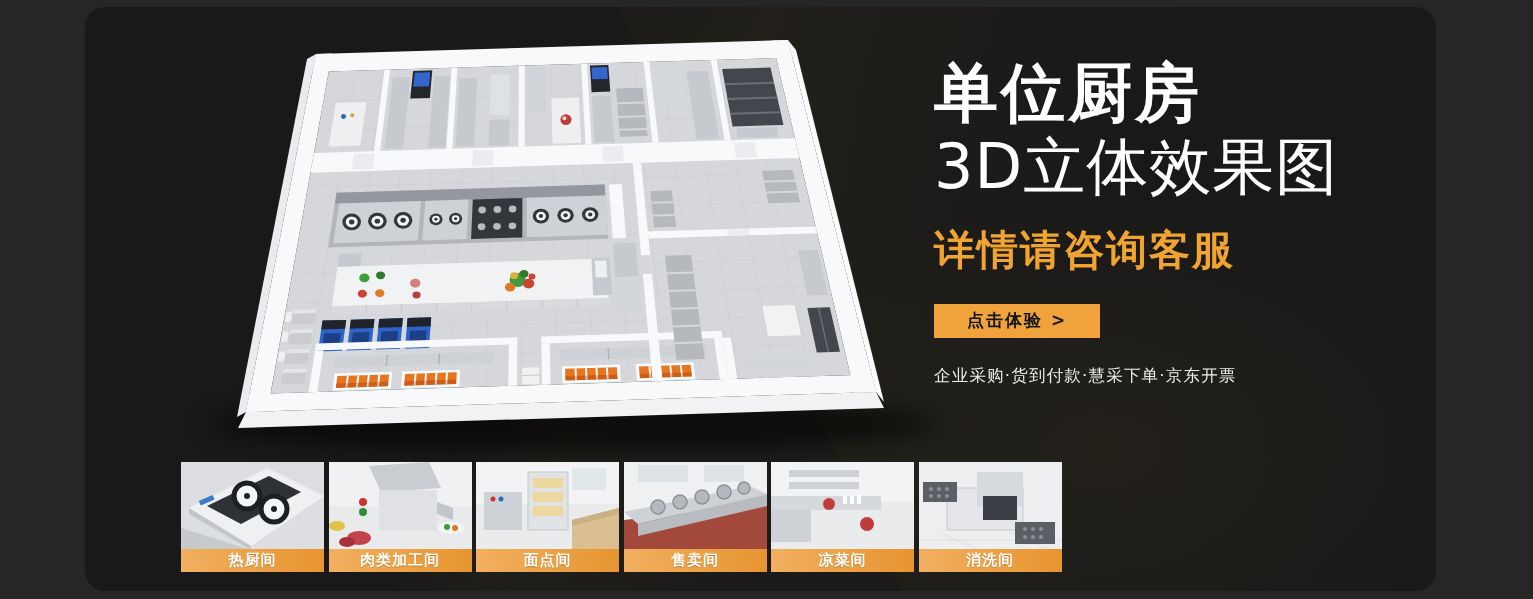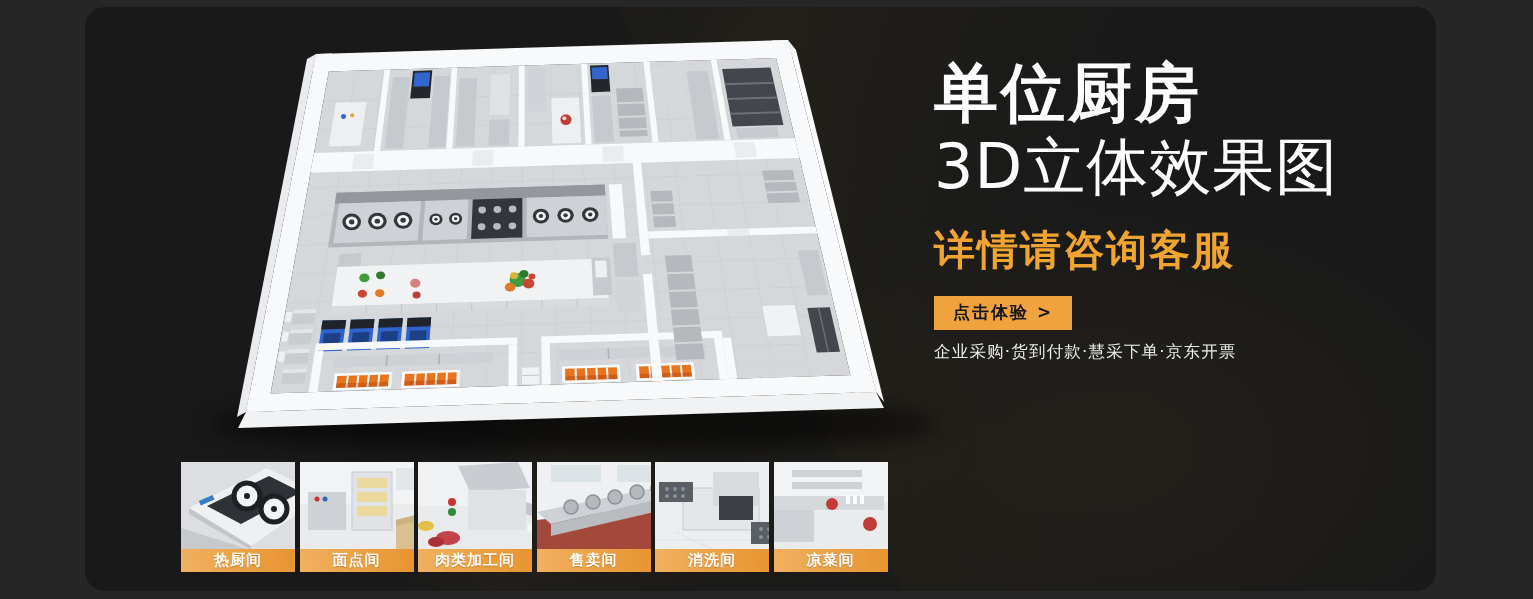--- a/index.html
+++ b/index.html
@@ -8,25 +8,25 @@
     overflow:hidden;
     background:
       radial-gradient(560px 360px at 1030px 440px, rgba(125,95,40,.10), rgba(0,0,0,0) 70%),
       linear-gradient(116deg, rgba(0,0,0,0) 36%, rgba(115,88,36,.09) 42%, rgba(115,88,36,.03) 55%, rgba(0,0,0,0) 68%),
       linear-gradient(64deg, #191919 49.9%, #1d1c18 50.1%, #1a1a19 62%, #191919 78%);}
   #floorplan{position:absolute;left:0;top:0;pointer-events:none;}
   .hero{position:absolute;left:934px;top:58px;width:480px;color:#fff;}
   .hero .t1{font-size:64px;font-weight:bold;letter-spacing:3px;line-height:1.12;color:#fdfdfd;}
   .hero .t2{font-size:62px;font-weight:normal;letter-spacing:1px;line-height:1.08;margin-top:4px;color:#fdfdfd;}
   .hero .sub{margin-top:22px;font-size:41px;font-weight:bold;letter-spacing:2px;color:#f2a430;}
-  .cta{display:inline-block;margin-top:18px;background:#f0a33c;color:#151515;font-size:17px;
-    font-weight:bold;letter-spacing:2px;padding:5px 19px 6px;cursor:pointer;}
-  .bullets{margin-top:10px;font-size:16.5px;line-height:24px;letter-spacing:1.2px;color:#ececec;}
+  .cta{display:inline-block;margin-top:26px;background:#f0a33c;color:#151515;font-size:17px;
+    font-weight:bold;letter-spacing:2px;padding:5px 33px 6px;cursor:pointer;}
+  .bullets{margin-top:26px;font-size:16.5px;line-height:24px;letter-spacing:1.2px;color:#ececec;}
   .thumbs{position:absolute;left:181px;top:462px;display:flex;gap:4.5px;}
-  .thumb{width:114px;height:110px;position:relative;background:#ef4444;overflow:hidden;cursor:pointer;}
+  .thumb{width:143px;height:110px;position:relative;background:#ef4444;overflow:hidden;cursor:pointer;}
   .thumb svg{display:block;}
   .thumb-label{position:absolute;left:0;right:0;bottom:0;height:23px;line-height:23px;
     text-align:center;font-size:15px;font-weight:bold;color:#fff;letter-spacing:1px;
     background:linear-gradient(80deg,#f2b061 0%,#eda449 45%,#e79430 100%);
     text-shadow:0 1px 1px rgba(120,60,0,.35);}
 </style>
 </head>
 <body>
 
 <div class="panel"></div>
@@ -288,71 +288,88 @@
       <circle cx="93" cy="47" r="13" fill="#f4f5f6" stroke="#1d2023" stroke-width="5"></circle>
       <circle cx="93" cy="47" r="3" fill="#1d2023"></circle>
       <rect x="18" y="36" width="15" height="5" fill="#3a7bc8" transform="rotate(-24 25 38)"></rect>
     </svg>
     <div class="thumb-label">热厨间</div>
   </div>
 
 
   <div class="thumb">
     <svg viewBox="0 0 143 88" width="143" height="88">
-      <rect width="143" height="88" fill="#e9ebed"></rect>
-      <rect width="143" height="42" fill="#f2f3f5"></rect>
-      <rect x="96" y="6" width="34" height="22" fill="#e2e7ea"></rect>
-      <rect x="52" y="10" width="40" height="58" fill="#e0e2e5" stroke="#c6c9cd"></rect>
-      <rect x="57" y="16" width="30" height="10" fill="#ecd9a0"></rect>
-      <rect x="57" y="30" width="30" height="10" fill="#ecd9a0"></rect>
-      <rect x="57" y="44" width="30" height="10" fill="#ecd9a0"></rect>
-      <rect x="8" y="30" width="38" height="38" fill="#ced1d5"></rect>
-      <circle cx="17" cy="37" r="2.5" fill="#cc3333"></circle>
-      <circle cx="25" cy="37" r="2.5" fill="#2b6cb8"></circle>
-      <polygon points="96,58 143,46 143,88 96,88" fill="#d9bf92"></polygon>
-      <polygon points="96,58 143,46 143,52 96,64" fill="#cbb184"></polygon>
-    </svg>
-    <div class="thumb-label">面点间</div>
-  </div>
-
-  <div class="thumb">
-    <svg viewBox="0 0 143 88" width="143" height="88">
       <rect width="143" height="88" fill="#e8eaec"></rect>
       <rect width="143" height="44" fill="#f0f1f3"></rect>
       <polygon points="40,4 100,0 112,26 52,30" fill="#c9ccd0"></polygon>
       <rect x="50" y="28" width="58" height="40" fill="#dfe1e4"></rect>
       <polygon points="108,40 124,46 124,58 108,52" fill="#c2c5c9"></polygon>
       <circle cx="34" cy="40" r="4" fill="#cc3333"></circle>
       <circle cx="34" cy="50" r="4" fill="#2f8a3a"></circle>
       <ellipse cx="30" cy="76" rx="12" ry="7" fill="#c2434a"></ellipse>
       <ellipse cx="18" cy="80" rx="8" ry="5" fill="#a83038"></ellipse>
       <ellipse cx="8" cy="64" rx="8" ry="5" fill="#e3c046"></ellipse>
       <ellipse cx="122" cy="66" rx="13" ry="6" fill="#f4f5f6"></ellipse>
       <circle cx="118" cy="65" r="3" fill="#3f9b3f"></circle>
       <circle cx="126" cy="66" r="3" fill="#e07a22"></circle>
     </svg>
     <div class="thumb-label">肉类加工间</div>
   </div>
 
+  <div class="thumb">
+    <svg viewBox="0 0 143 88" width="143" height="88">
+      <rect width="143" height="88" fill="#e9ebed"></rect>
+      <rect width="143" height="42" fill="#f2f3f5"></rect>
+      <rect x="96" y="6" width="34" height="22" fill="#e2e7ea"></rect>
+      <rect x="52" y="10" width="40" height="58" fill="#e0e2e5" stroke="#c6c9cd"></rect>
+      <rect x="57" y="16" width="30" height="10" fill="#ecd9a0"></rect>
+      <rect x="57" y="30" width="30" height="10" fill="#ecd9a0"></rect>
+      <rect x="57" y="44" width="30" height="10" fill="#ecd9a0"></rect>
+      <rect x="8" y="30" width="38" height="38" fill="#ced1d5"></rect>
+      <circle cx="17" cy="37" r="2.5" fill="#cc3333"></circle>
+      <circle cx="25" cy="37" r="2.5" fill="#2b6cb8"></circle>
+      <polygon points="96,58 143,46 143,88 96,88" fill="#d9bf92"></polygon>
+      <polygon points="96,58 143,46 143,52 96,64" fill="#cbb184"></polygon>
+    </svg>
+    <div class="thumb-label">面点间</div>
+  </div>
+
 
   <div class="thumb">
     <svg viewBox="0 0 143 88" width="143" height="88">
       <rect width="143" height="88" fill="#eef0f1"></rect>
       <rect x="14" y="3" width="50" height="17" fill="#dde4e8"></rect>
       <rect x="80" y="3" width="40" height="17" fill="#dde4e8"></rect>
       <polygon points="0,58 143,42 143,88 0,88" fill="#a3493b"></polygon>
       <polygon points="0,50 126,24 143,32 14,62" fill="#ced1d5"></polygon>
       <polygon points="14,62 143,32 143,44 14,74" fill="#b8bcc0"></polygon>
       <circle cx="34" cy="45" r="7" fill="#b5b8bd" stroke="#8e9298" stroke-width="1.5"></circle>
       <circle cx="56" cy="40" r="7" fill="#b5b8bd" stroke="#8e9298" stroke-width="1.5"></circle>
       <circle cx="78" cy="35" r="7" fill="#b5b8bd" stroke="#8e9298" stroke-width="1.5"></circle>
       <circle cx="100" cy="30" r="7" fill="#b5b8bd" stroke="#8e9298" stroke-width="1.5"></circle>
       <circle cx="120" cy="26" r="6" fill="#b5b8bd" stroke="#8e9298" stroke-width="1.5"></circle>
     </svg>
     <div class="thumb-label">售卖间</div>
+  </div>
+
+  <div class="thumb">
+    <svg viewBox="0 0 143 88" width="143" height="88">
+      <rect width="143" height="88" fill="#e9ebed"></rect>
+      <rect width="143" height="40" fill="#f2f3f5"></rect>
+      <rect x="18" y="8" width="70" height="7" fill="#ced1d5"></rect>
+      <rect x="18" y="20" width="70" height="7" fill="#ced1d5"></rect>
+      <rect x="0" y="34" width="110" height="14" fill="#d6d9dc"></rect>
+      <rect x="0" y="48" width="40" height="32" fill="#ced1d5"></rect>
+      <circle cx="58" cy="42" r="6" fill="#c23b3b"></circle>
+      <rect x="72" y="33" width="4" height="9" fill="#fafbfc"></rect>
+      <rect x="79" y="33" width="4" height="9" fill="#fafbfc"></rect>
+      <rect x="86" y="33" width="4" height="9" fill="#fafbfc"></rect>
+      <circle cx="96" cy="62" r="7" fill="#c23b3b"></circle>
+    </svg>
+    <div class="thumb-label">凉菜间</div>
   </div>
 
   <div class="thumb">
     <svg viewBox="0 0 143 88" width="143" height="88">
       <rect width="143" height="88" fill="#eceef0"></rect>
       <path d="M0 78H143 M20 70 L60 88 M90 70 L130 88" stroke="#dfe1e3" stroke-width="1"></path>
       <rect x="28" y="26" width="76" height="42" fill="#e4e6e9" stroke="#c6c9cd"></rect>
       <rect x="58" y="10" width="46" height="34" fill="#d8dbde"></rect>
       <rect x="64" y="34" width="34" height="24" fill="#3c4046"></rect>
       <rect x="4" y="20" width="34" height="20" fill="#5a5f66"></rect>
@@ -366,30 +383,13 @@
       <circle cx="106" cy="67" r="2" fill="#8b9097"></circle>
         <circle cx="114" cy="67" r="2" fill="#8b9097"></circle>
       <circle cx="122" cy="67" r="2" fill="#8b9097"></circle>
         <circle cx="106" cy="75" r="2" fill="#8b9097"></circle>
       <circle cx="114" cy="75" r="2" fill="#8b9097"></circle>
         <circle cx="122" cy="75" r="2" fill="#8b9097"></circle>
     </svg>
     <div class="thumb-label">消洗间</div>
   </div>
 
-  <div class="thumb">
-    <svg viewBox="0 0 143 88" width="143" height="88">
-      <rect width="143" height="88" fill="#e9ebed"></rect>
-      <rect width="143" height="40" fill="#f2f3f5"></rect>
-      <rect x="18" y="8" width="70" height="7" fill="#ced1d5"></rect>
-      <rect x="18" y="20" width="70" height="7" fill="#ced1d5"></rect>
-      <rect x="0" y="34" width="110" height="14" fill="#d6d9dc"></rect>
-      <rect x="0" y="48" width="40" height="32" fill="#ced1d5"></rect>
-      <circle cx="58" cy="42" r="6" fill="#c23b3b"></circle>
-      <rect x="72" y="33" width="4" height="9" fill="#fafbfc"></rect>
-      <rect x="79" y="33" width="4" height="9" fill="#fafbfc"></rect>
-      <rect x="86" y="33" width="4" height="9" fill="#fafbfc"></rect>
-      <circle cx="96" cy="62" r="7" fill="#c23b3b"></circle>
-    </svg>
-    <div class="thumb-label">凉菜间</div>
-  </div>
-
 </div>
 
 </body></html>

